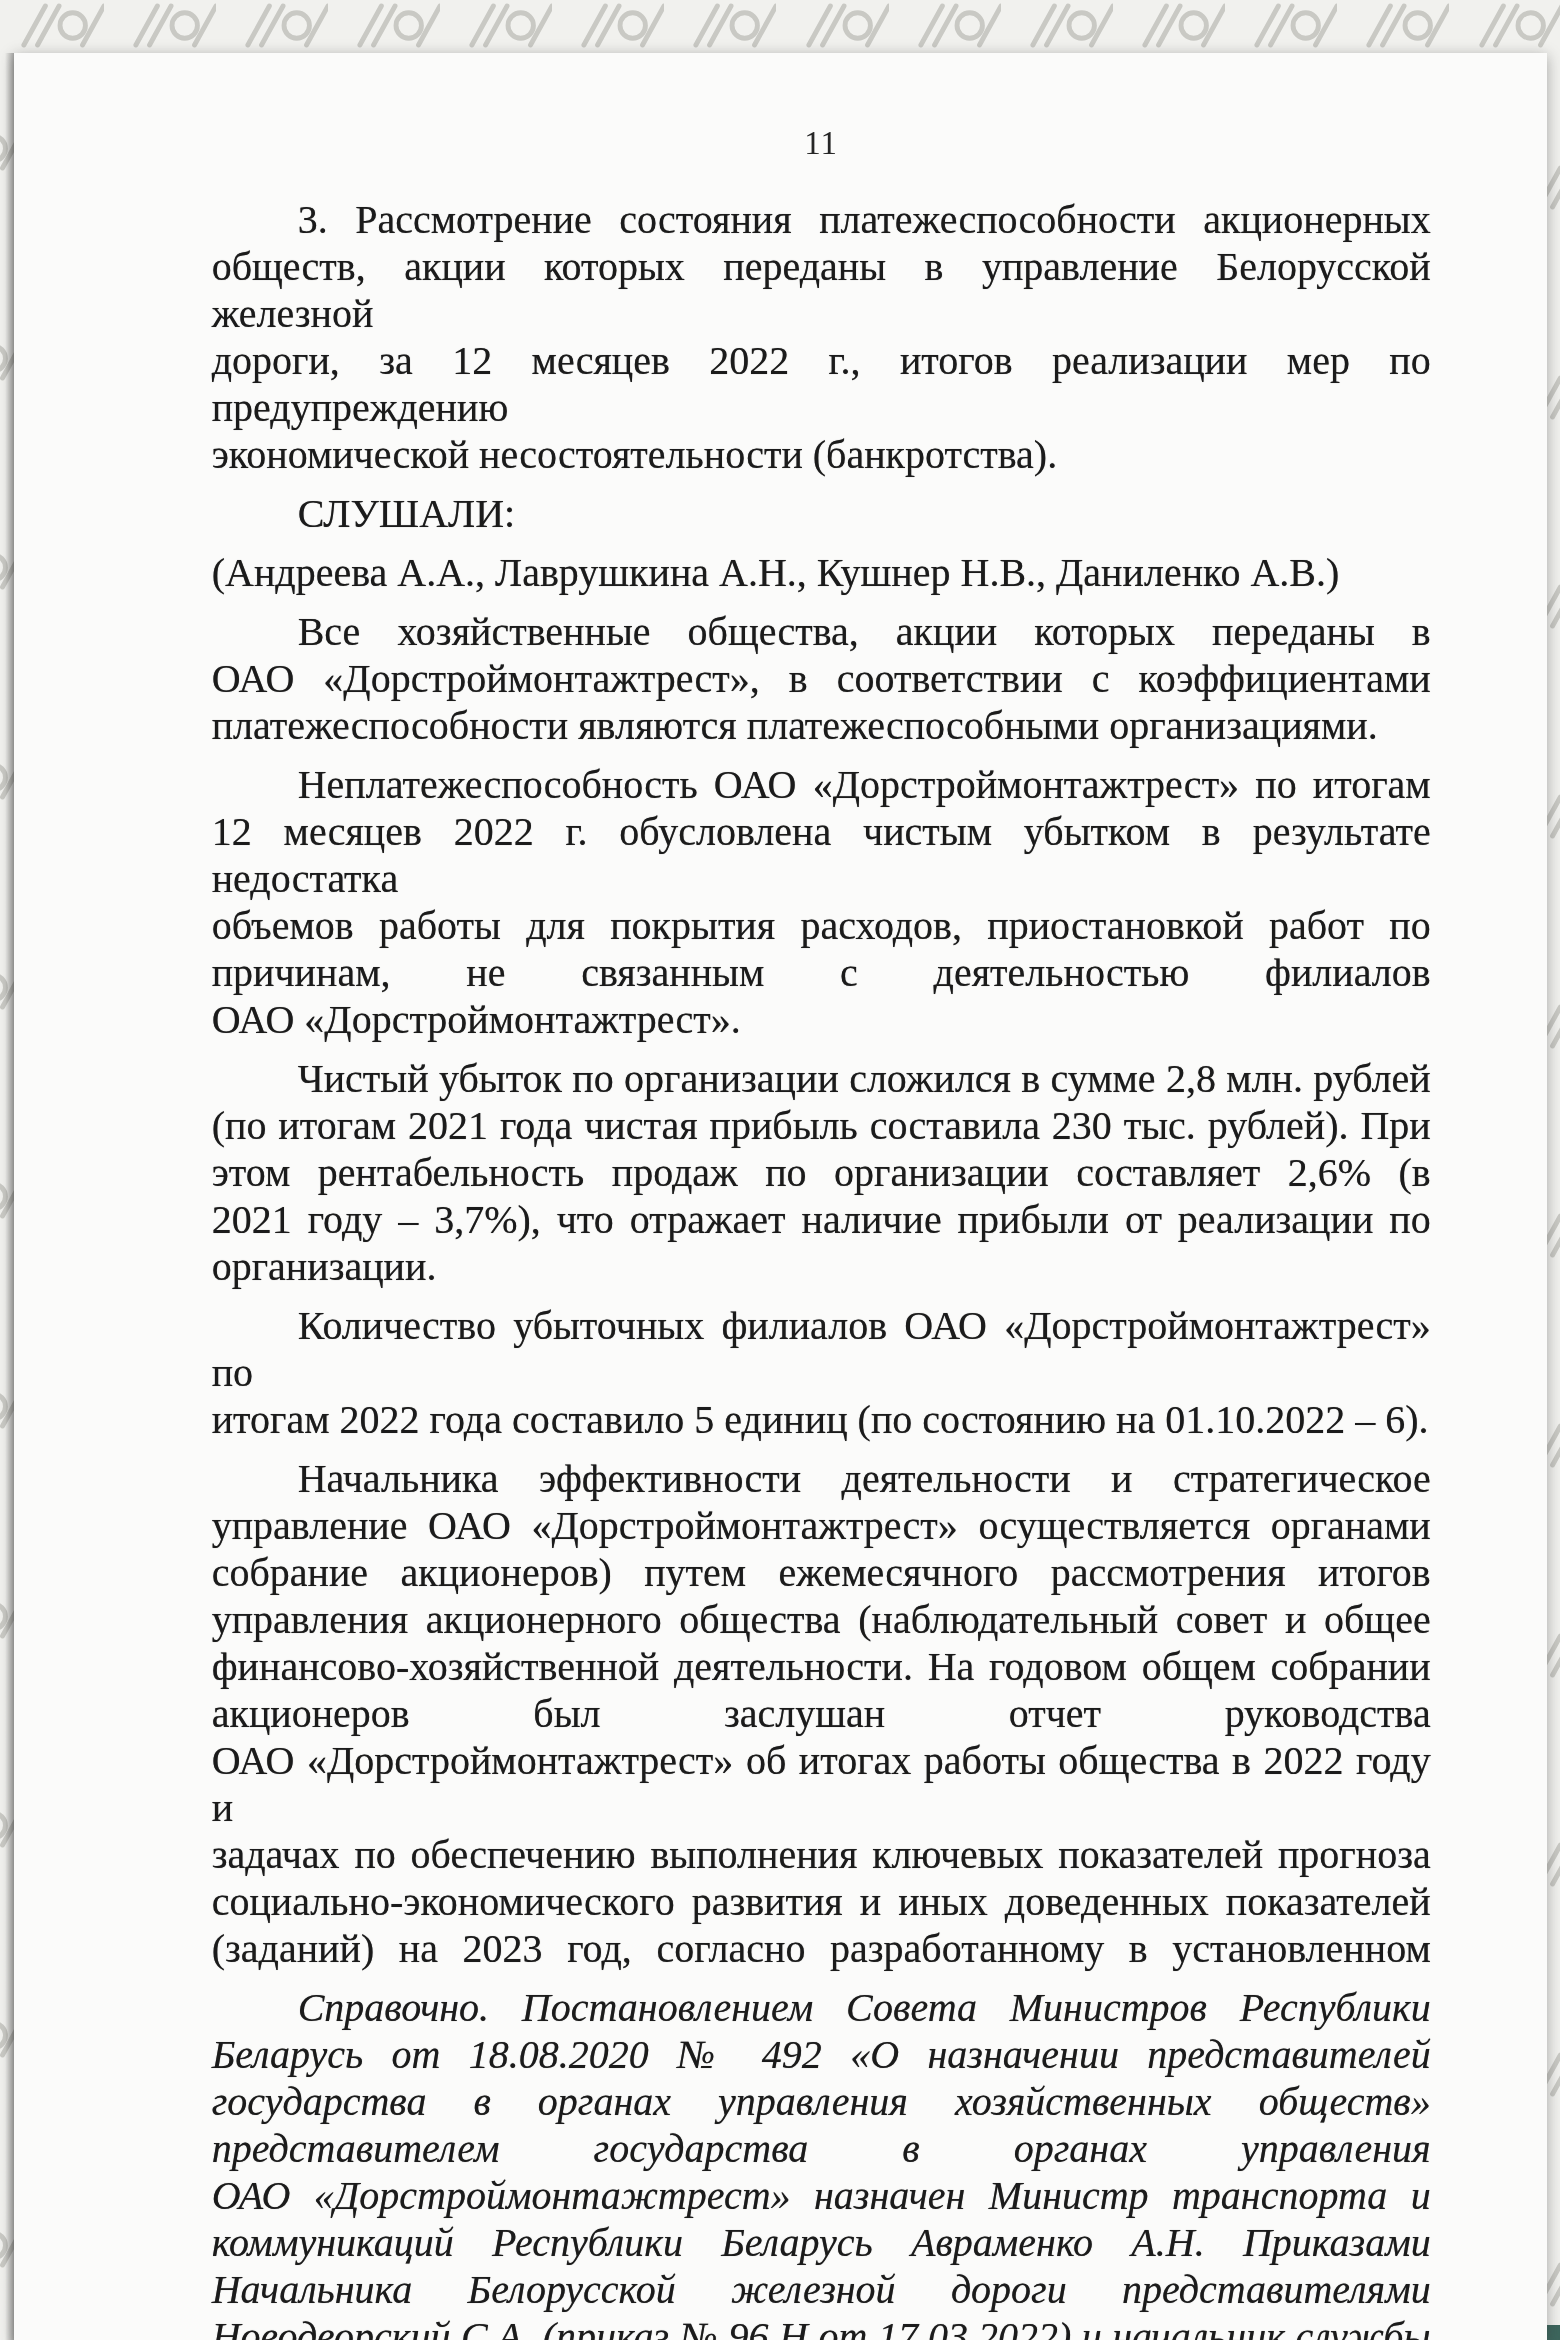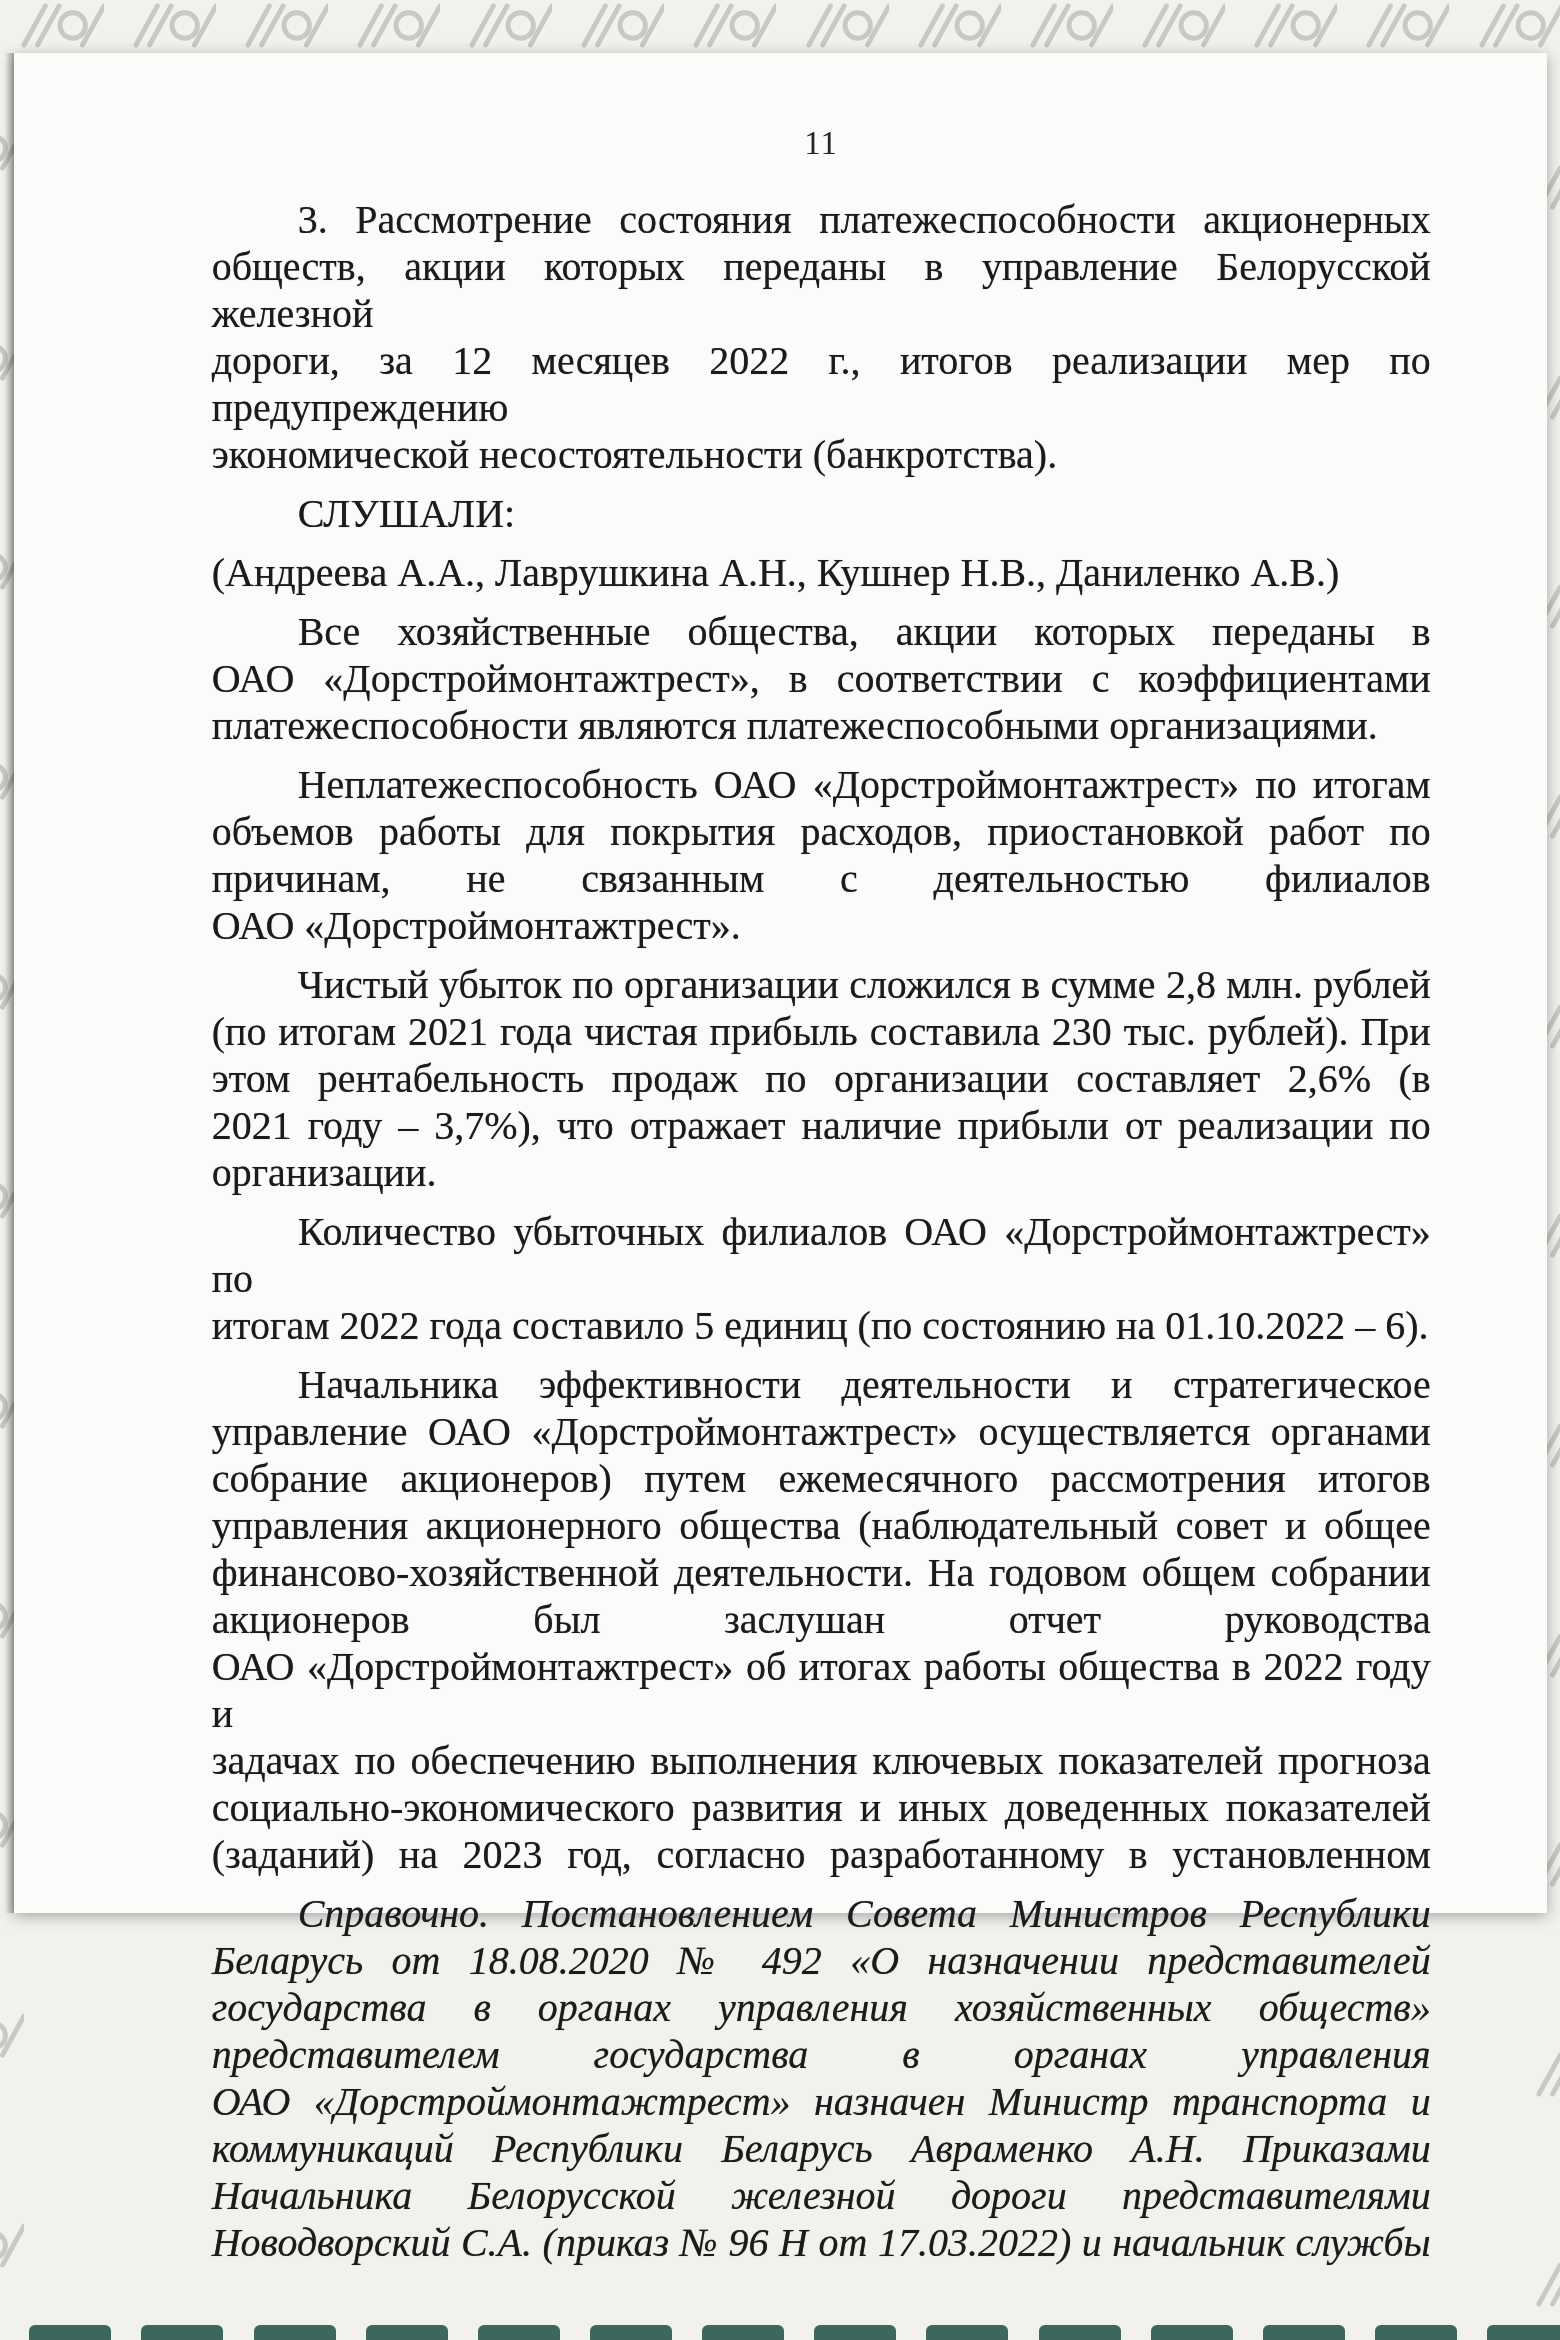--- a/index.html
+++ b/index.html
@@ -4,21 +4,21 @@
 <style>
   html,body{margin:0;padding:0;background:#e8e8e5;}
   .canvas{
     position:relative;width:1560px;height:2341px;overflow:hidden;
     background:var(--canvas-bg,#f1f1ee);
     font-family:"Liberation Serif","DejaVu Serif",serif;
   }
   .wm-layer{position:absolute;inset:0;}
   .wm-icon{position:absolute;opacity:.95;}
   .page{
-    position:absolute;left:13.7px;top:53px;width:1533px;height:1860px;
+    position:absolute;left:13.7px;top:53px;width:1533px;height:2288px;
     background:var(--page-bg,#fbfbfa);
     box-shadow:0 2.9px 13.7px rgba(50,50,50,.4);
   }
   .page::before{
     content:'';position:absolute;left:-8.8px;top:0;width:8.8px;height:100%;
     background:linear-gradient(to right,rgba(0,0,0,0),rgba(0,0,0,.30));
   }
   .page-number{
     position:absolute;top:72px;left:0;width:100%;
     text-align:center;transform:translateX(41px);
@@ -365,20 +365,21 @@
         <div class="par">
           <div class="line">(Андреева А.А., Лаврушкина А.Н., Кушнер Н.В., Даниленко А.В.)</div>
         </div>
         <div class="par">
           <div class="line j indent">Все хозяйственные общества, акции которых переданы в</div>
           <div class="line j">ОАО «Дорстроймонтажтрест», в соответствии с коэффициентами</div>
           <div class="line">платежеспособности являются платежеспособными организациями.</div>
         </div>
         <div class="par">
           <div class="line j indent">Неплатежеспособность ОАО «Дорстроймонтажтрест» по итогам</div>
+          <div class="line j">12 месяцев 2022 г. обусловлена чистым убытком в результате недостатка</div>
           <div class="line j">объемов работы для покрытия расходов, приостановкой работ по</div>
           <div class="line j">причинам, не связанным с деятельностью филиалов</div>
           <div class="line">ОАО «Дорстроймонтажтрест».</div>
         </div>
         <div class="par">
           <div class="line j indent">Чистый убыток по организации сложился в сумме 2,8 млн. рублей</div>
           <div class="line j">(по итогам 2021 года чистая прибыль составила 230 тыс. рублей). При</div>
           <div class="line j">этом рентабельность продаж по организации составляет 2,6% (в</div>
           <div class="line j">2021 году – 3,7%), что отражает наличие прибыли от реализации по</div>
           <div class="line">организации.</div>

